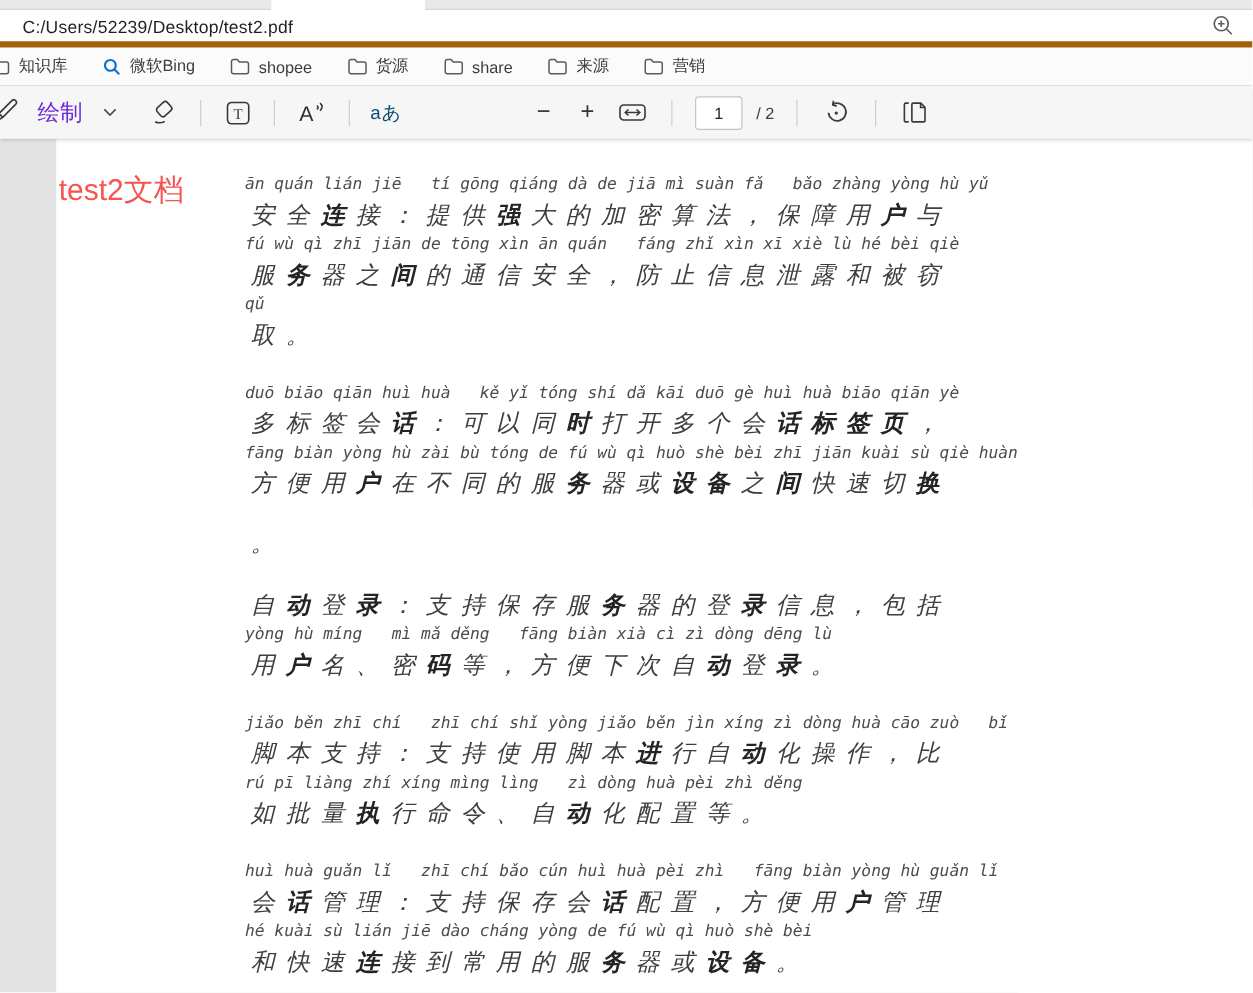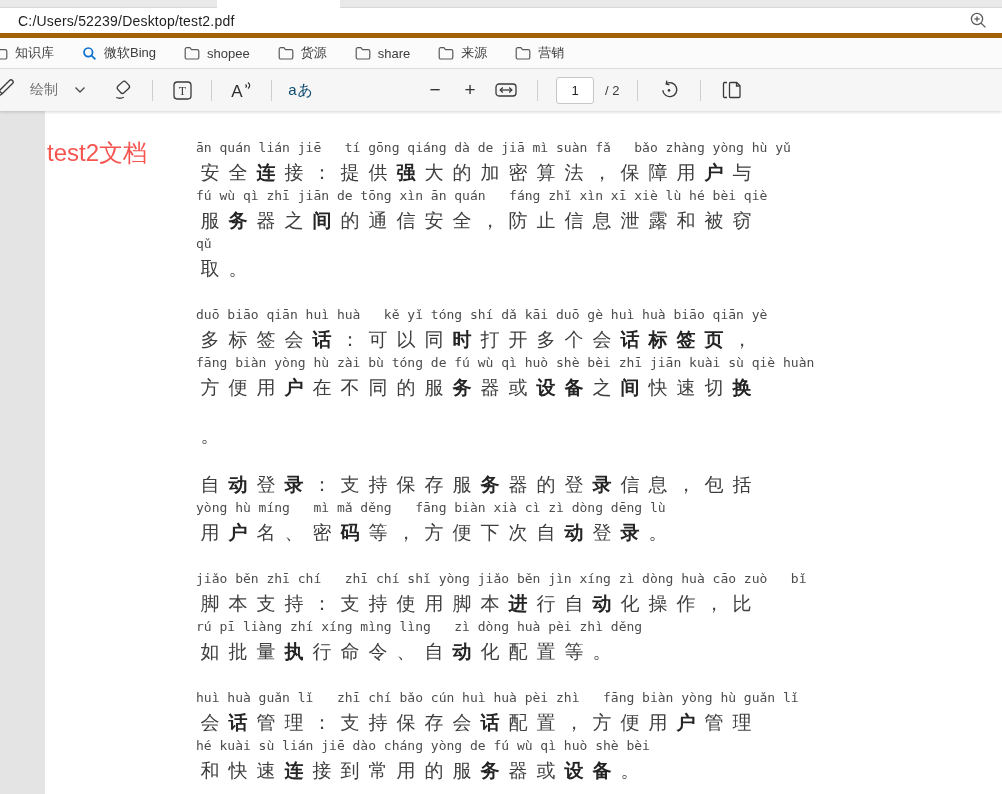--- a/index.html
+++ b/index.html
@@ -21,36 +21,36 @@
   .bookmarksbar { height:31px; background:#fbfbfb; border-bottom:1px solid #e4e4e4;
     display:flex; align-items:center; gap:28px; padding:0 10px 0 0; flex:0 0 auto; margin-left:-8px; }
   .bm { display:flex; align-items:center; gap:7px; font-size:13px; color:#3c3c3c; cursor:pointer; white-space:nowrap; }
   .bm svg { flex:0 0 auto; }
 
   
   .pdftoolbar { position:relative; height:42px; background:#f6f6f7;
     box-shadow:0 1px 3px rgba(0,0,0,.18); display:flex; align-items:center; flex:0 0 auto; z-index:3; }
   .tool-left { display:flex; align-items:center; gap:9px; padding-left:0; overflow:hidden; }
   .pen-cut { margin-left:-9px; }
-  .draw-label { font-size:14px; color:#737373; margin-left:4px; }
+  .draw-label { font-size:18px; color:#6d28d9; margin-left:4px; }
   .tbtn { display:flex; align-items:center; justify-content:center; min-width:26px; height:28px;
     border-radius:4px; cursor:pointer; color:#333; }
   .divider { width:1px; height:21px; background:#cfcfcf; margin:0 7px; }
   .tool-center { position:absolute; left:423px; top:0; height:42px; display:flex; align-items:center; gap:11px; }
   .zbtn { font-size:19px; color:#333; width:24px; text-align:center; cursor:pointer; }
   .pageinput { width:38px; height:27px; border:1px solid #c6c6c6; border-radius:3px; background:#fff;
     text-align:center; font-size:13px; color:#222; font-family:"Liberation Sans",sans-serif; }
   .pagetotal { font-size:13px; color:#3a3a3a; }
   .translate-label { font-size:15px; color:#0c4a6e; letter-spacing:1px; }
 
   
   .docarea { position:relative; flex:1 1 auto; background:#e4e4e4; overflow:hidden; }
   .page { position:absolute; left:45px; right:0; top:0; bottom:-40px; background:#ffffff; }
   .pdf-text { padding:26px 0 0 151px; }
-  .para { margin-bottom:23px; }
+  .para { margin-bottom:23px;font-style:italic; }
   .py { font-family:"DejaVu Sans Mono","Liberation Mono",monospace; font-size:13px; line-height:22px;
     color:#4c4c4c; white-space:pre; min-height:22px; }
   .hz { line-height:26px; height:26px; white-space:nowrap; }
   .ch { display:inline-block; width:28px; text-align:center; font-size:19px; color:#3f3f3f;
     font-family:"DejaVu Serif","Liberation Serif",serif; }
   .ch.b { font-weight:700; color:#242424; font-family:"DejaVu Sans","Liberation Sans",sans-serif; }
 
   .annotation { position:absolute; left:47px; top:26px; font-size:24px; line-height:32px;
     font-weight:500; z-index:2; }
 </style>

